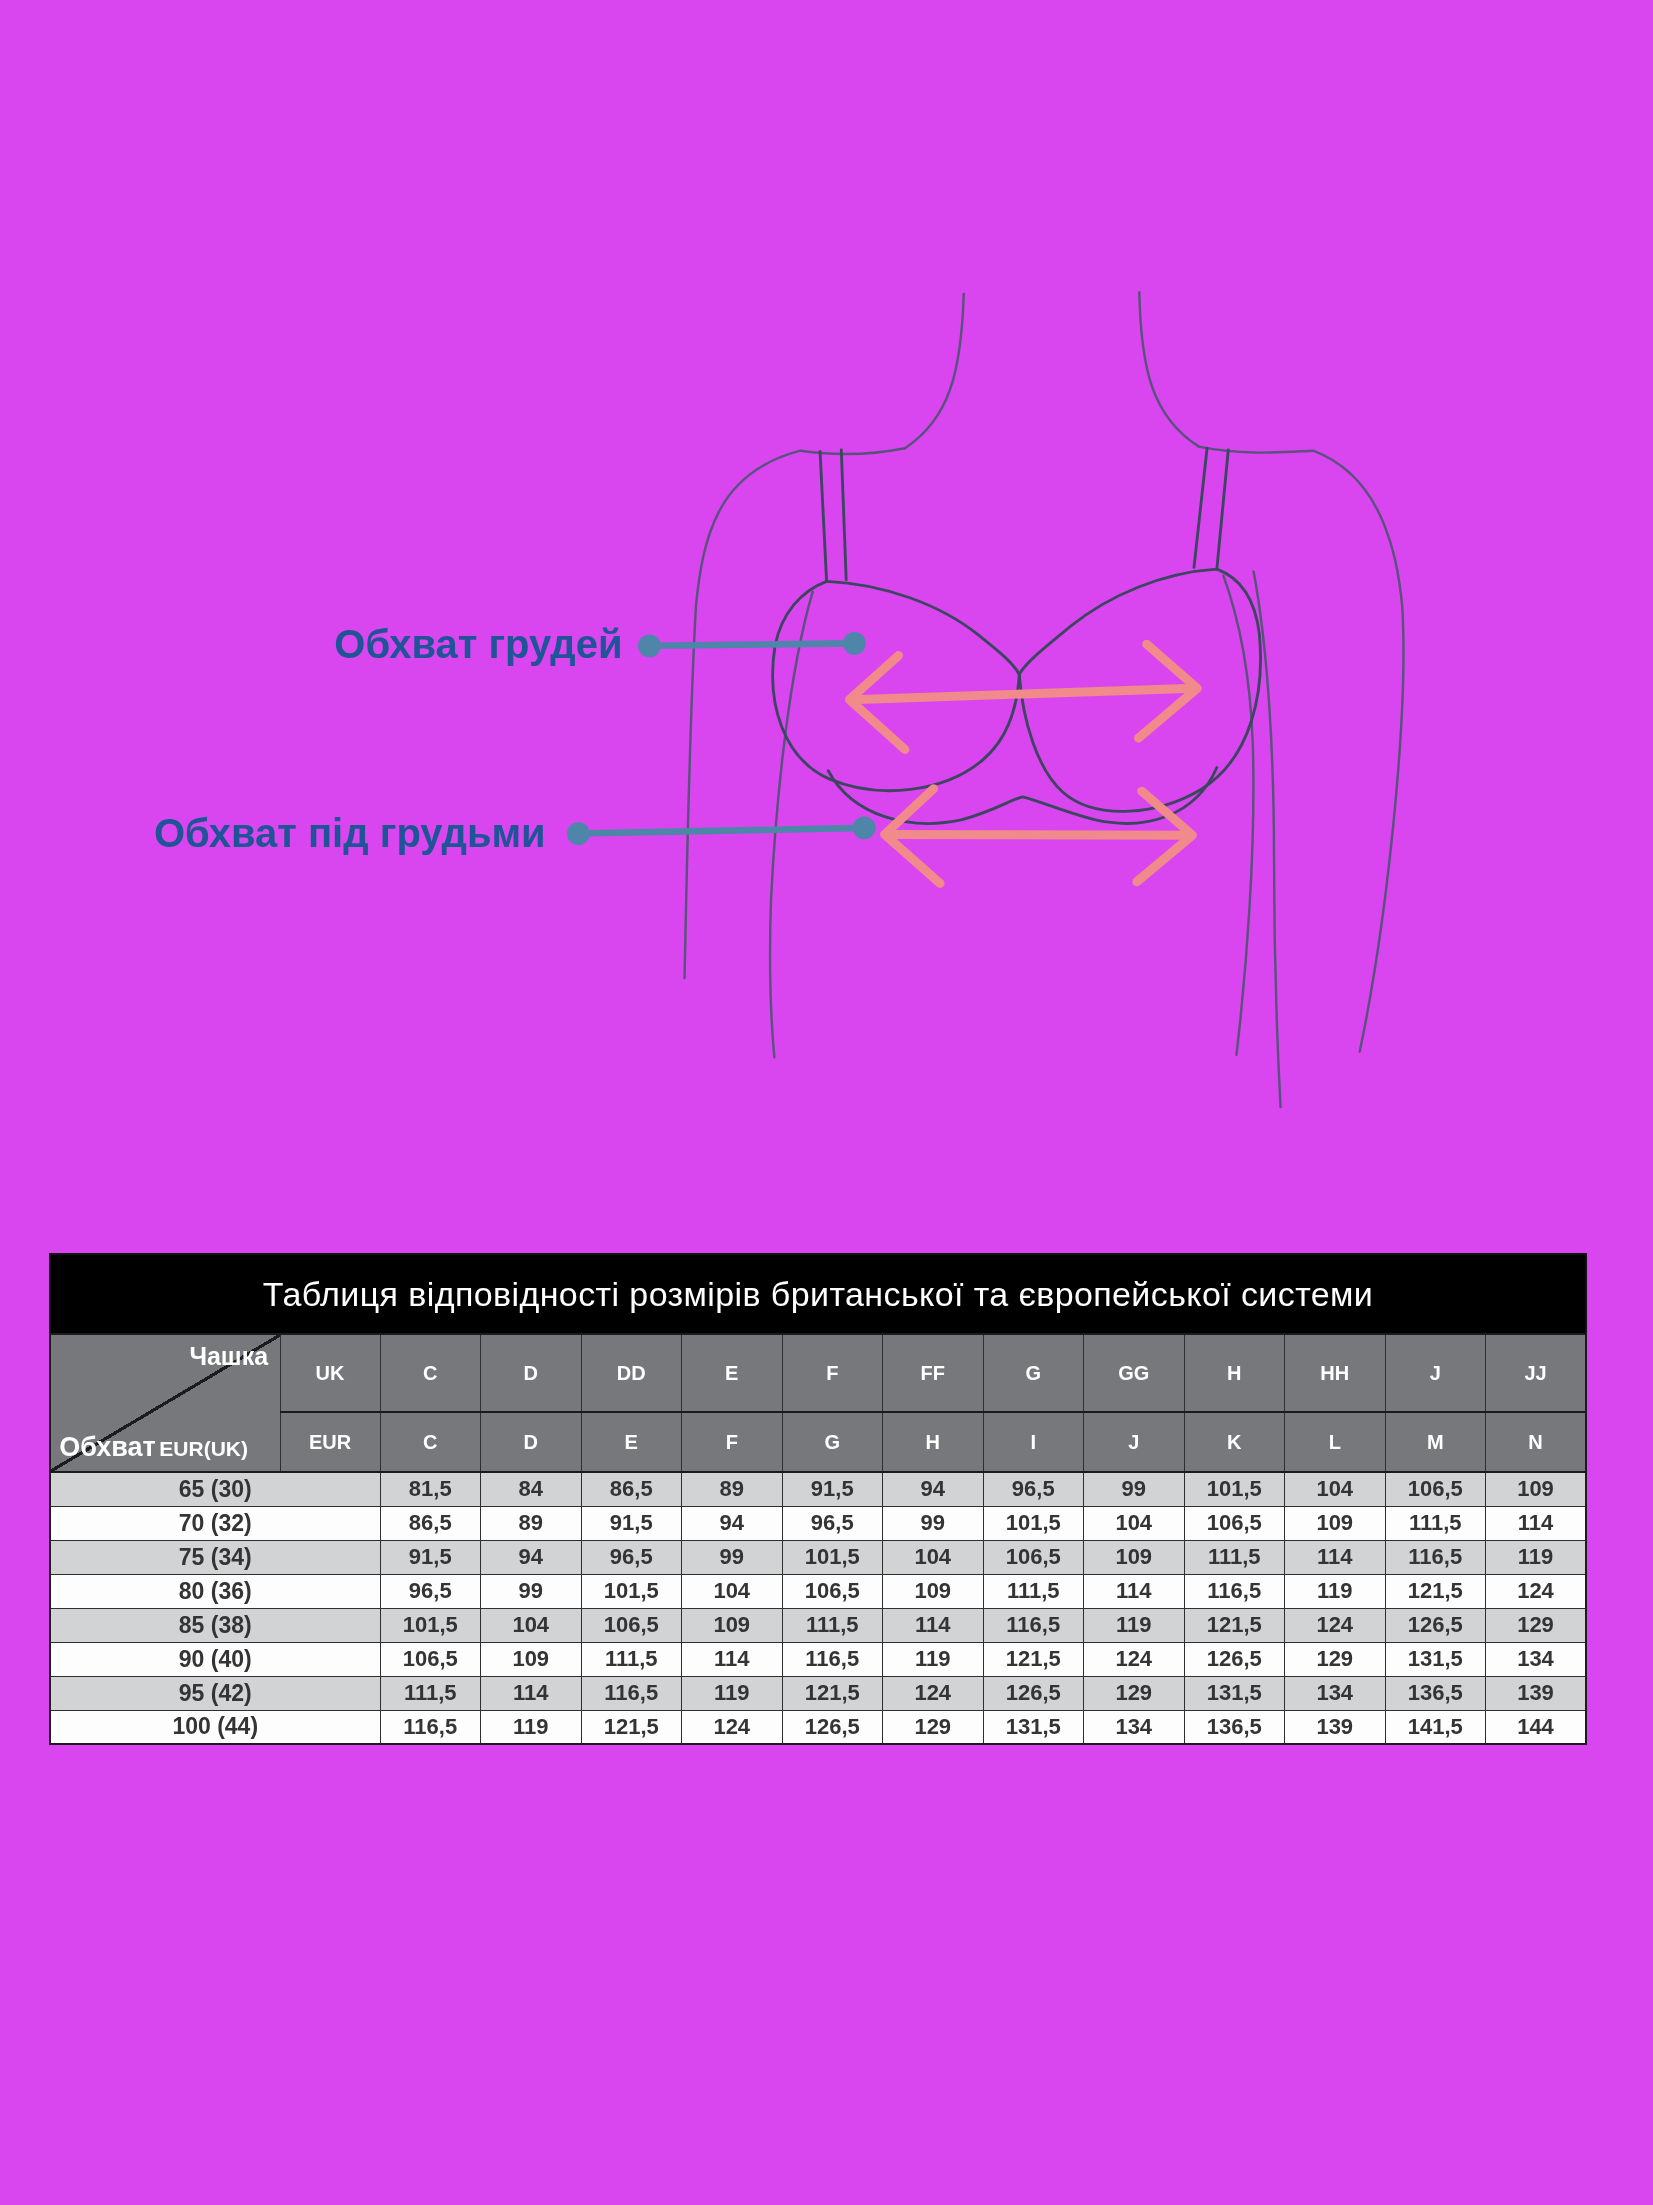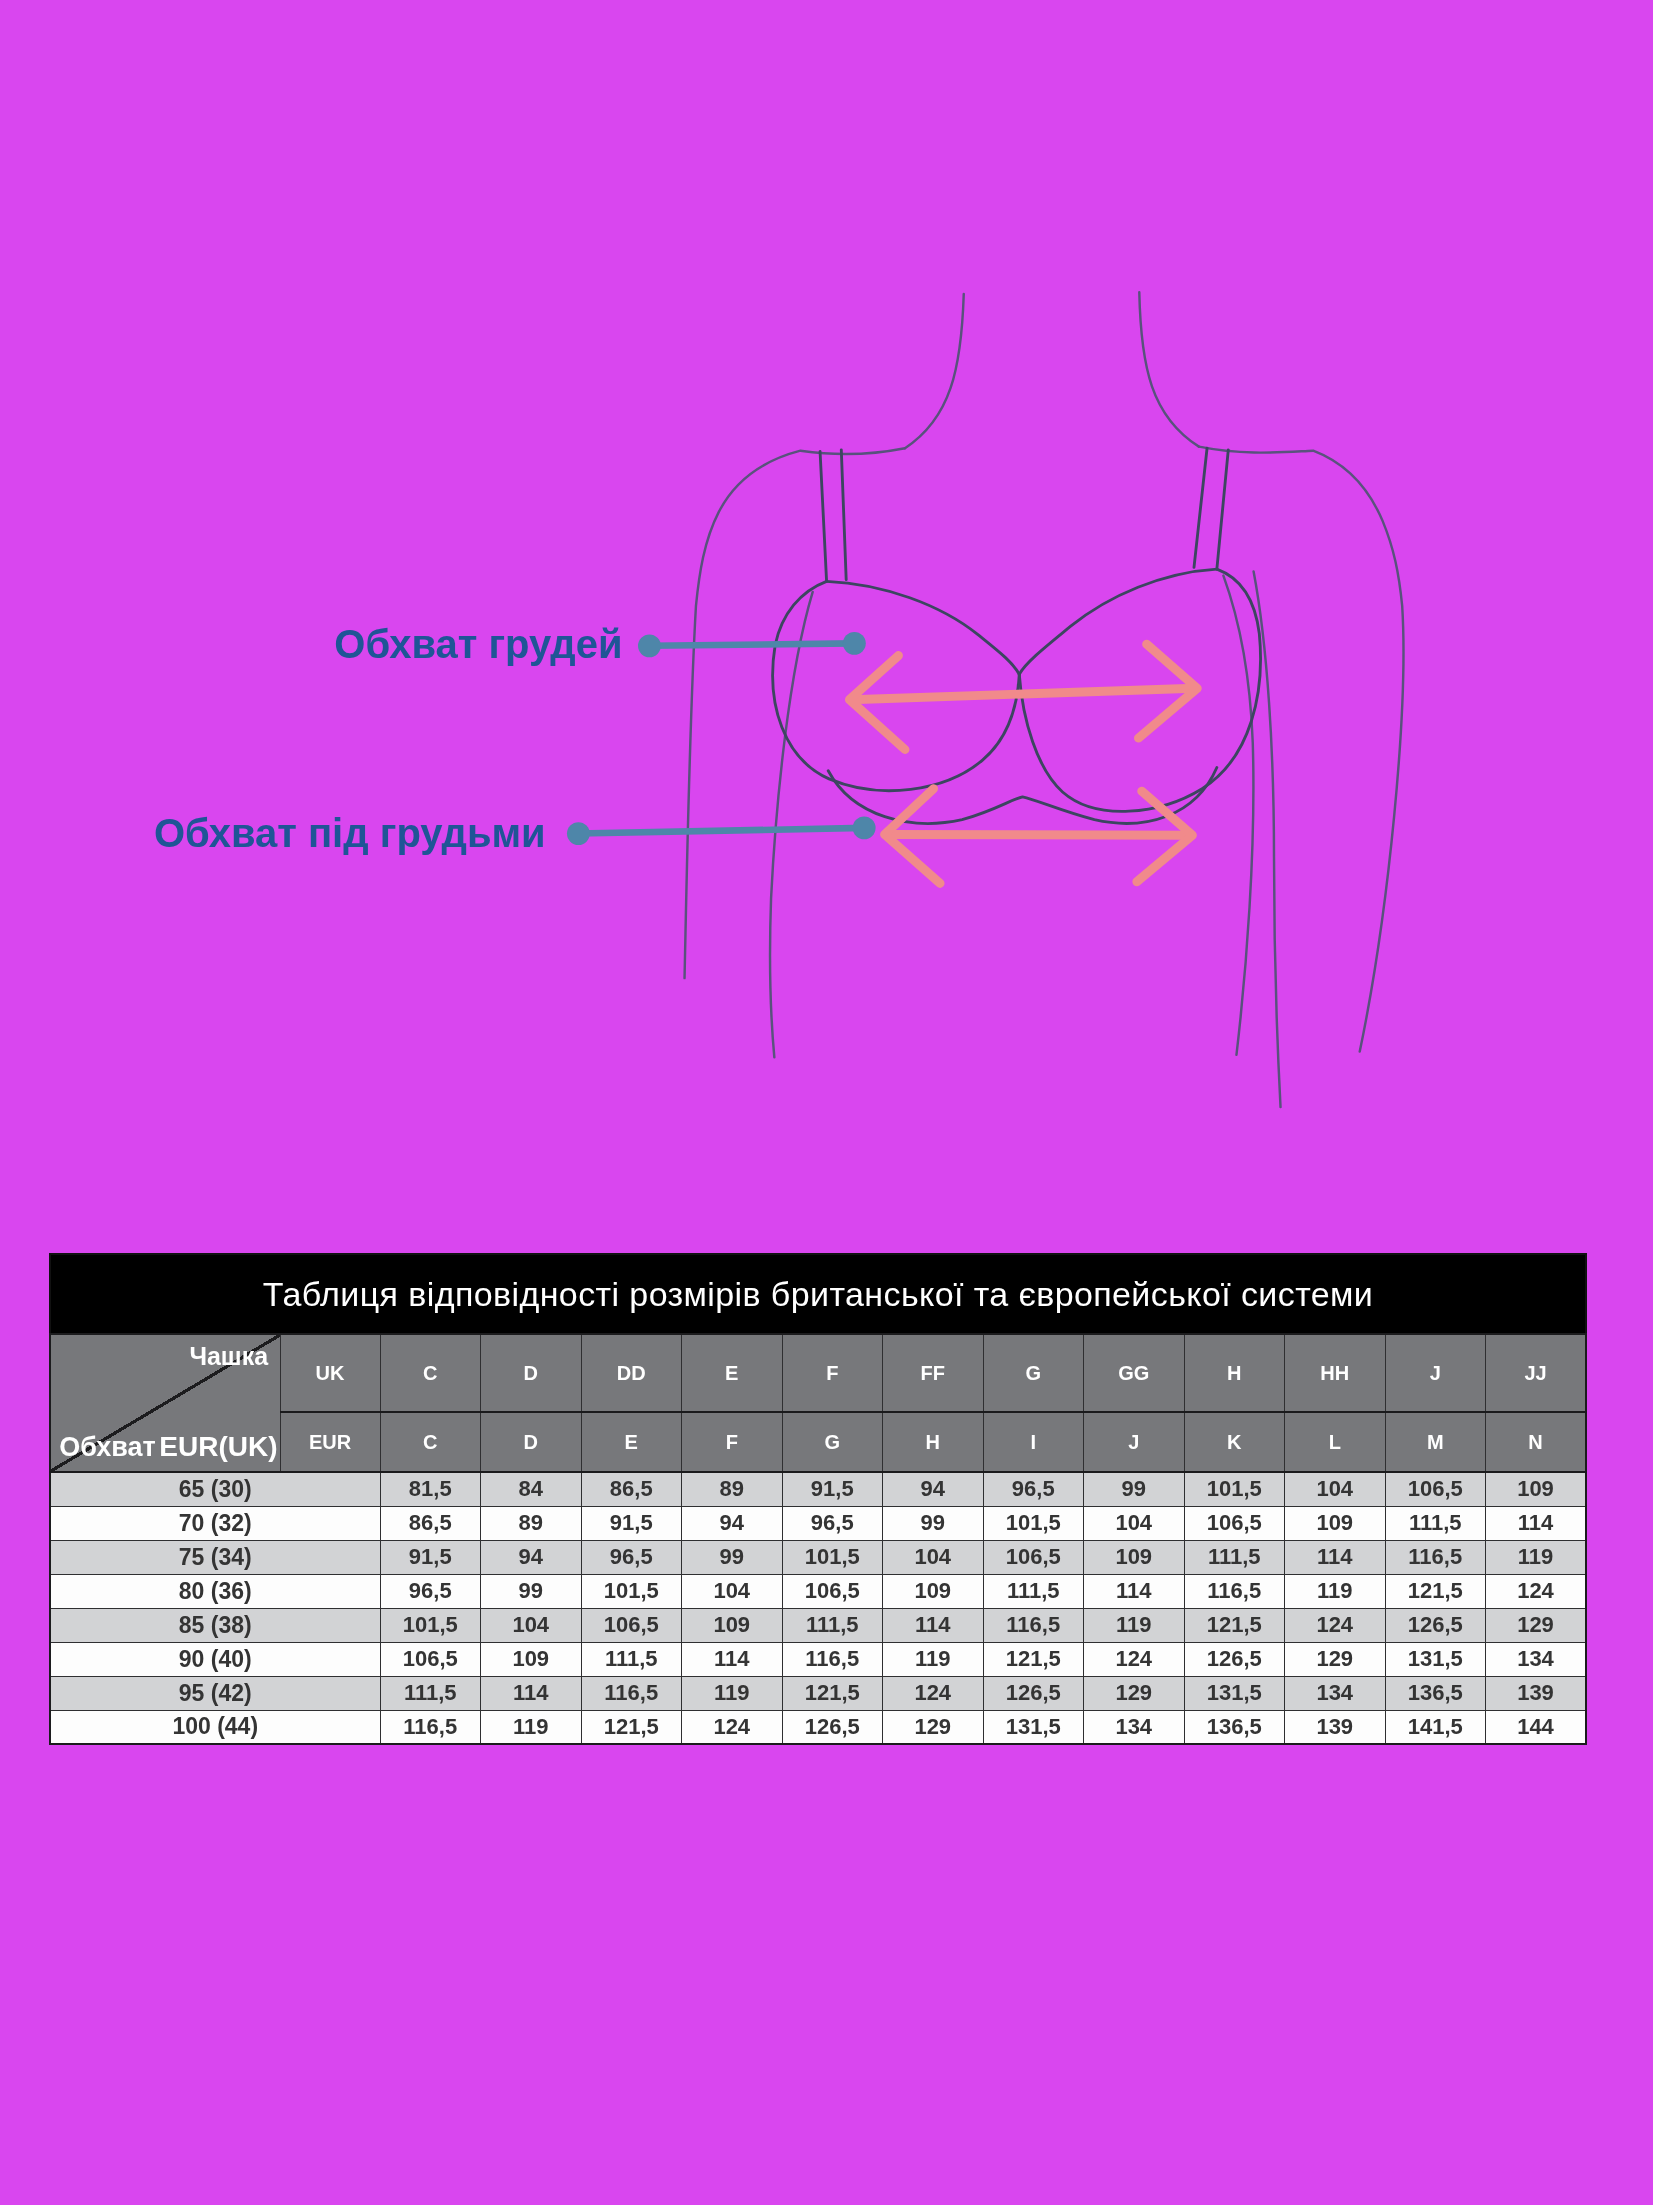--- a/index.html
+++ b/index.html
@@ -58,21 +58,21 @@
   }
   .corner-top{
     position:absolute;top:6.5px;right:11.4px;
     font-size:25px;font-weight:700;color:#fff;
   }
   .corner-bottom{
     position:absolute;bottom:8.2px;left:8.2px;
     color:#fff;white-space:nowrap;
   }
   .corner-main{font-size:27px;font-weight:700;}
-  .corner-sub{font-size:28px;font-weight:700;}
+  .corner-sub{font-size:21px;font-weight:700;}
   tbody tr{height:34px;}
   tr.row-gray td{background:#d2d3d5;}
   tr.row-white td{background:#fdfdfd;}
   .bandcell{font-size:23px;font-weight:700;color:#343434;}
   .vcell{font-size:22px;font-weight:700;color:#343434;}
 </style>
 </head>
 <body>
 
 <div class="page">

